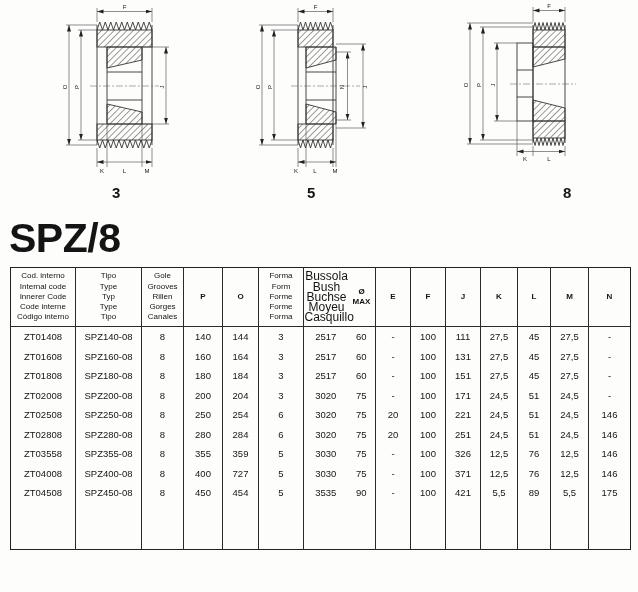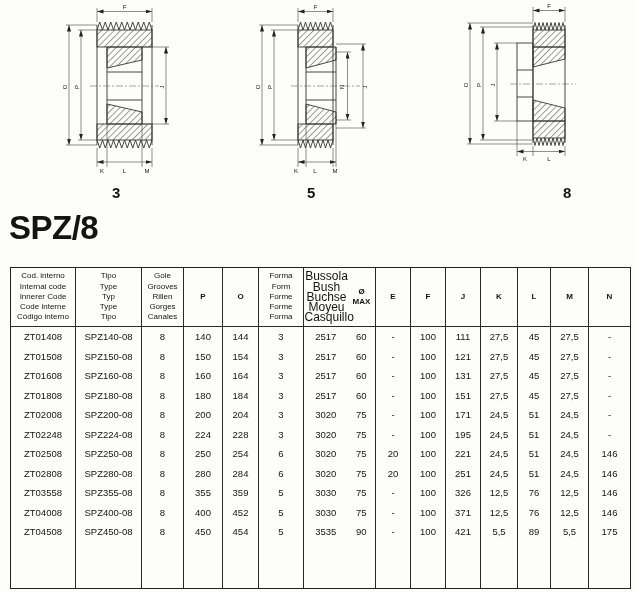--- a/index.html
+++ b/index.html
@@ -10,22 +10,22 @@
   }
   .diagram { position:absolute; top:0; }
   #diagram-1 { left:55px; }
   #diagram-2 { left:248px; }
   #diagram-3 { left:452px; }
   .form-label { position:absolute; top:184px; font-weight:bold; font-size:15px; }
   #form-label-1 { left:112px; }
   #form-label-2 { left:307px; }
   #form-label-3 { left:563px; }
   .heading {
-    position:absolute; left:9px; top:209px;
-    font-size:33px; font-weight:bold; letter-spacing:-0.5px;
+    position:absolute; left:9px; top:215px;
+    font-size:41px; font-weight:bold; letter-spacing:-0.5px;
   }
   .spec-table {
     position:absolute; left:10px; top:267px; width:620px;
     border-collapse:collapse; table-layout:fixed;
     border:1.3px solid #222;
   }
   .spec-table th, .spec-table td {
     border-left:1px solid #2a2a2a; padding:0;
     text-align:center; vertical-align:middle; font-weight:normal;
     overflow:hidden;
@@ -300,37 +300,20 @@
           <td class="col-max">60</td>
           <td class="col-e">-</td>
           <td class="col-f">100</td>
           <td class="col-j">111</td>
           <td class="col-k">27,5</td>
           <td class="col-l">45</td>
           <td class="col-m">27,5</td>
           <td class="col-n">-</td>
         </tr>
         <tr>
-          <td class="col-code">ZT01508</td>
-          <td class="col-type">SPZ150-08</td>
-          <td class="col-grooves">8</td>
-          <td class="col-p">150</td>
-          <td class="col-o">154</td>
-          <td class="col-form">3</td>
-          <td class="col-bush">2517</td>
-          <td class="col-max">60</td>
-          <td class="col-e">-</td>
-          <td class="col-f">100</td>
-          <td class="col-j">121</td>
-          <td class="col-k">27,5</td>
-          <td class="col-l">45</td>
-          <td class="col-m">27,5</td>
-          <td class="col-n">-</td>
-        </tr>
-        <tr>
           <td class="col-code">ZT01608</td>
           <td class="col-type">SPZ160-08</td>
           <td class="col-grooves">8</td>
           <td class="col-p">160</td>
           <td class="col-o">164</td>
           <td class="col-form">3</td>
           <td class="col-bush">2517</td>
           <td class="col-max">60</td>
           <td class="col-e">-</td>
           <td class="col-f">100</td>
@@ -362,37 +345,20 @@
           <td class="col-type">SPZ200-08</td>
           <td class="col-grooves">8</td>
           <td class="col-p">200</td>
           <td class="col-o">204</td>
           <td class="col-form">3</td>
           <td class="col-bush">3020</td>
           <td class="col-max">75</td>
           <td class="col-e">-</td>
           <td class="col-f">100</td>
           <td class="col-j">171</td>
-          <td class="col-k">24,5</td>
-          <td class="col-l">51</td>
-          <td class="col-m">24,5</td>
-          <td class="col-n">-</td>
-        </tr>
-        <tr>
-          <td class="col-code">ZT02248</td>
-          <td class="col-type">SPZ224-08</td>
-          <td class="col-grooves">8</td>
-          <td class="col-p">224</td>
-          <td class="col-o">228</td>
-          <td class="col-form">3</td>
-          <td class="col-bush">3020</td>
-          <td class="col-max">75</td>
-          <td class="col-e">-</td>
-          <td class="col-f">100</td>
-          <td class="col-j">195</td>
           <td class="col-k">24,5</td>
           <td class="col-l">51</td>
           <td class="col-m">24,5</td>
           <td class="col-n">-</td>
         </tr>
         <tr>
           <td class="col-code">ZT02508</td>
           <td class="col-type">SPZ250-08</td>
           <td class="col-grooves">8</td>
           <td class="col-p">250</td>
@@ -440,21 +406,21 @@
           <td class="col-k">12,5</td>
           <td class="col-l">76</td>
           <td class="col-m">12,5</td>
           <td class="col-n">146</td>
         </tr>
         <tr>
           <td class="col-code">ZT04008</td>
           <td class="col-type">SPZ400-08</td>
           <td class="col-grooves">8</td>
           <td class="col-p">400</td>
-          <td class="col-o">452</td>
+          <td class="col-o">727</td>
           <td class="col-form">5</td>
           <td class="col-bush">3030</td>
           <td class="col-max">75</td>
           <td class="col-e">-</td>
           <td class="col-f">100</td>
           <td class="col-j">371</td>
           <td class="col-k">12,5</td>
           <td class="col-l">76</td>
           <td class="col-m">12,5</td>
           <td class="col-n">146</td>

